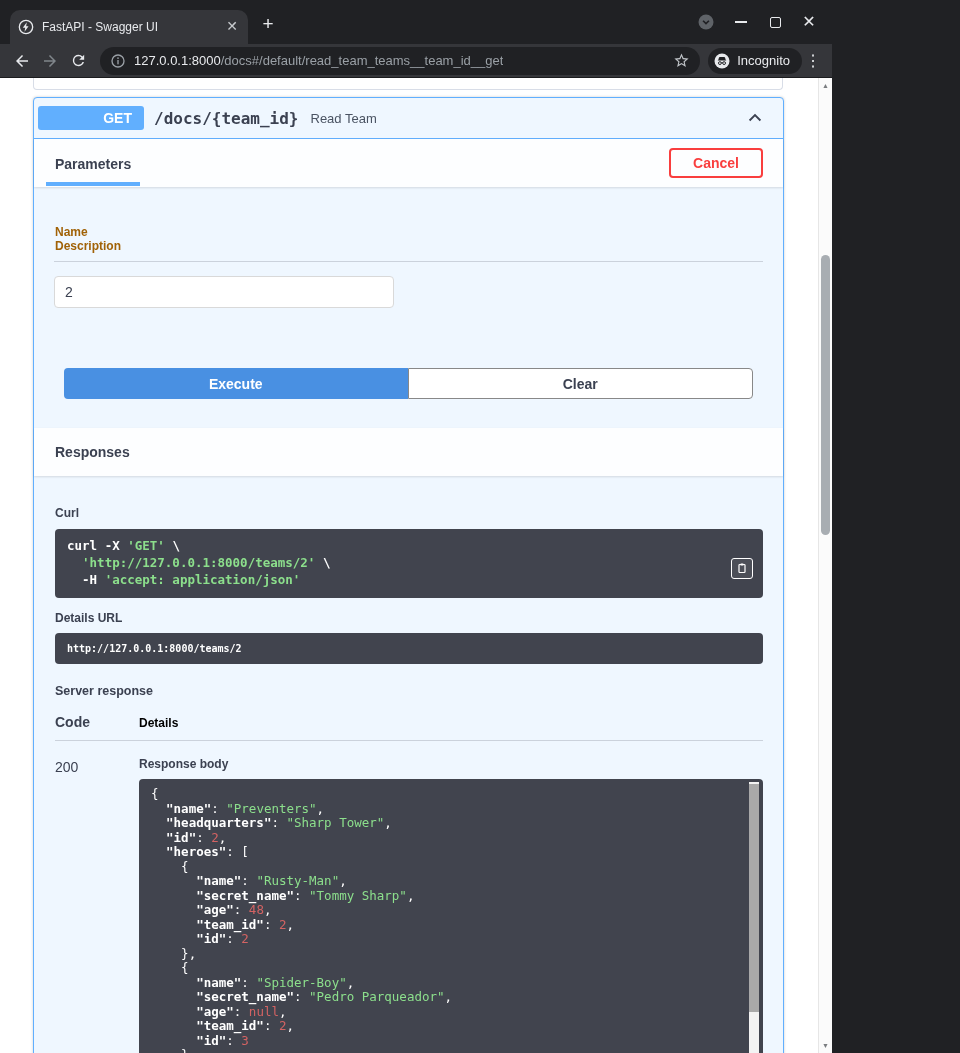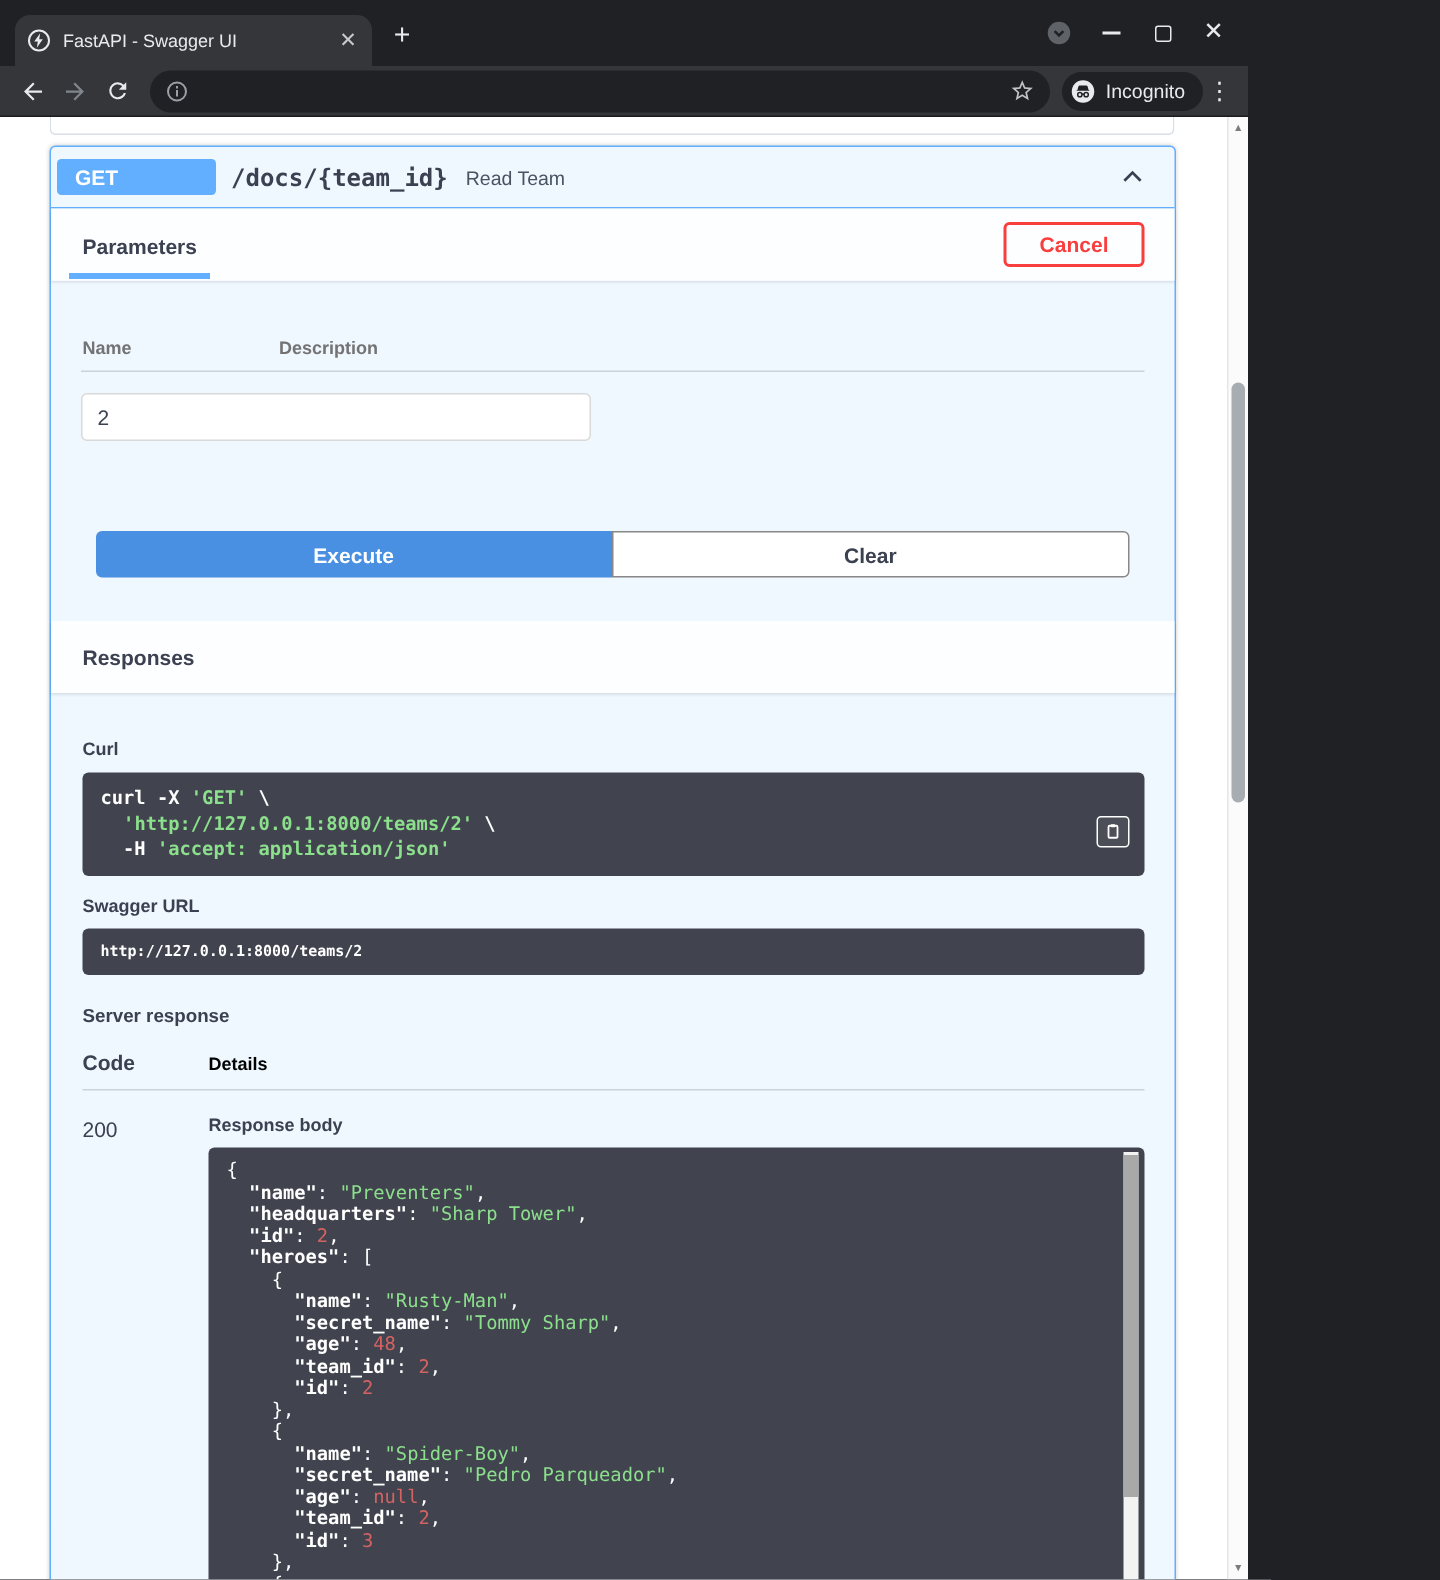--- a/index.html
+++ b/index.html
@@ -31,32 +31,32 @@
   .incog { height:26px; background:#202124; border-radius:13px; display:flex; align-items:center; gap:6px; padding:0 12px 0 5px; color:#e8eaed; font-size:13px; flex:0 0 auto; }
   .menu-dots { color:#e8eaed; font-size:16px; width:22px; text-align:center; flex:0 0 auto; }
 
   
   .page { flex:1; background:#ffffff; position:relative; overflow:hidden; padding:0 48px 0 33px; color:#3b4151; }
   .prev-card { height:12px; margin:0 1px 7px 0; background:#fff; border:1px solid #d8dde7; border-top:none; border-radius:0 0 4px 4px; }
 
   
   .opblock { border:1px solid #61affe; border-radius:4px; background:#eff7ff; box-shadow:0 0 3px rgba(0,0,0,.19); }
   .opblock-summary { display:flex; align-items:center; padding:6px 10px 6px 4px; border-bottom:1px solid #61affe; }
-  .method-badge { min-width:106px; text-align:left; background:#61affe; color:#fff; font-weight:bold; font-size:14px; padding:4px 12px; border-radius:3px; }
+  .method-badge { min-width:106px; text-align:right; background:#61affe; color:#fff; font-weight:bold; font-size:14px; padding:4px 12px; border-radius:3px; }
   .op-path { font-family:"DejaVu Sans Mono",monospace; font-weight:600; font-size:16px; color:#3b4151; margin-left:10px; }
   .op-summary { font-size:13px; color:#4a5362; margin-left:12px; }
   .op-collapse { margin-left:auto; padding:4px 8px; cursor:pointer; display:flex; }
 
   .section-strip { background:rgba(255,255,255,.85); display:flex; align-items:center; padding:0 20px 0 12px; height:48px; box-shadow:0 1px 2px rgba(0,0,0,.12); position:relative; }
   .tab-item { font-size:14px; font-weight:bold; color:#3b4151; padding:15px 9px 10px; border-bottom:4px solid #61affe; }
   .cancel-btn { margin-left:auto; background:transparent; border:2px solid #f93e3e; color:#f93e3e; font-weight:bold; font-size:14px; padding:5px 22px; border-radius:4px; cursor:pointer; font-family:inherit; }
   .resp-title { font-size:14px; font-weight:bold; color:#3b4151; padding-left:9px; }
 
   .params-body { padding:38px 20px 60px 20px; }
-  .cols-head { display:flex; font-size:12px; font-weight:bold; color:#737373; padding:0 0 8px 1px; border-bottom:1px solid rgba(59,65,81,.2); }
+  .cols-head { display:flex; font-size:12px; font-weight:bold; color:#a16207; padding:0 0 8px 1px; border-bottom:1px solid rgba(59,65,81,.2);flex-direction:column; }
   .col-name-h { width:131px; }
   .param-row { display:flex; padding-top:14px; }
   .param-left { width:131px; }
   .param-name { font-size:16px; font-weight:bold; color:#3b4151; }
   .req-star { color:#f93e3e; font-weight:bold; }
   .req-label { color:#f93e3e; font-size:10px; position:relative; top:-5px; margin-left:2px; font-weight:normal; }
   .param-type { font-family:"DejaVu Sans Mono",monospace; font-size:12px; font-weight:bold; margin-top:5px; }
   .param-in { font-family:"DejaVu Sans Mono",monospace; font-size:12px; font-style:italic; color:#6b6f76; margin-top:3px; }
   .param-value input { width:340px; height:32px; border:1px solid #d9d9d9; border-radius:4px; padding:0 10px; font-size:14px; font-family:inherit; color:#3b4151; background:#fff; }
 
@@ -142,20 +142,21 @@
       <svg width="17" height="17" viewBox="0 0 24 24">
           <path d="M17.65 6.35A7.95 7.95 0 0 0 12 4a8 8 0 1 0 7.73 10h-2.08A6 6 0 1 1 12 6c1.66 0 3.14.69 4.22 1.78L13 11h7V4z" fill="#e8eaed"></path>
         </svg>
     </div>
     <div class="addr">
       <svg width="16" height="16" viewBox="0 0 24 24" style="margin-right:8px;flex:0 0 auto">
         <circle cx="12" cy="12" r="9" fill="none" stroke="#9aa0a6" stroke-width="2"></circle>
         <rect x="11" y="10.5" width="2" height="6.5" fill="#9aa0a6"></rect>
         <rect x="11" y="6.5" width="2" height="2.5" fill="#9aa0a6"></rect>
       </svg>
+      <span class="addr-url"><span class="addr-host">127.0.0.1:8000</span><span class="addr-path">/docs#/default/read_team_teams__team_id__get</span></span>
       <svg class="addr-star" width="17" height="17" viewBox="0 0 24 24">
           <path d="M22 9.24l-7.19-.62L12 2 9.19 8.63 2 9.24l5.46 4.73L5.82 21 12 17.27 18.18 21l-1.63-7.03L22 9.24zM12 15.4l-3.76 2.27 1-4.28-3.32-2.88 4.38-.38L12 6.1l1.71 4.04 4.38.38-3.32 2.88 1 4.28L12 15.4z" fill="#c0c4c8"></path>
         </svg>
     </div>
     <div class="incog">
       <svg width="18" height="18" viewBox="0 0 24 24">
         <circle cx="12" cy="12" r="10" fill="#e8eaed"></circle>
         <path d="M6.2 11.4c0-.4.3-.7.8-.8l1-3.2c.1-.4.5-.7 1-.7h6c.5 0 .9.3 1 .7l1 3.2c.5.1.8.4.8.8H6.2z" fill="#202124"></path>
         <circle cx="9.2" cy="14.8" r="1.9" fill="none" stroke="#202124" stroke-width="1.3"></circle>
         <circle cx="14.8" cy="14.8" r="1.9" fill="none" stroke="#202124" stroke-width="1.3"></circle>
@@ -217,21 +218,21 @@
   -H <span class="tk-str">'accept: application/json'</span></pre>
         <div style="position:relative;height:0">
           <div class="copy-btn" style="bottom:19px">
             <svg width="12" height="13" viewBox="0 0 24 24">
               <rect x="6" y="4" width="12" height="16" rx="1.5" fill="none" stroke="#fff" stroke-width="2.4"></rect>
               <rect x="9" y="2" width="6" height="4" rx="1" fill="#fff"></rect>
             </svg>
           </div>
         </div>
 
-        <div class="blk-label requrl-label">Swagger URL</div>
+        <div class="blk-label requrl-label">Details URL</div>
         <pre class="code-block requrl-block">http://127.0.0.1:8000/teams/2</pre>
 
         <div class="server-resp">Server response</div>
 
         <div class="resp-cols">
           <span class="resp-col-code">Code</span>
           <span class="resp-col-details">Details</span>
         </div>
 
         <div class="resp-row">

